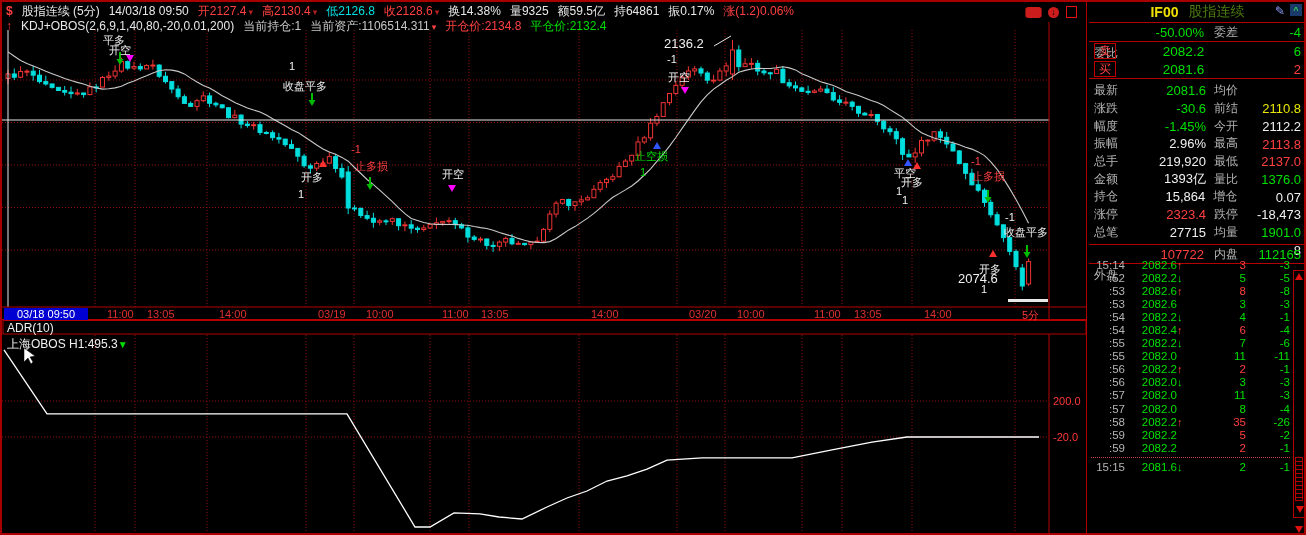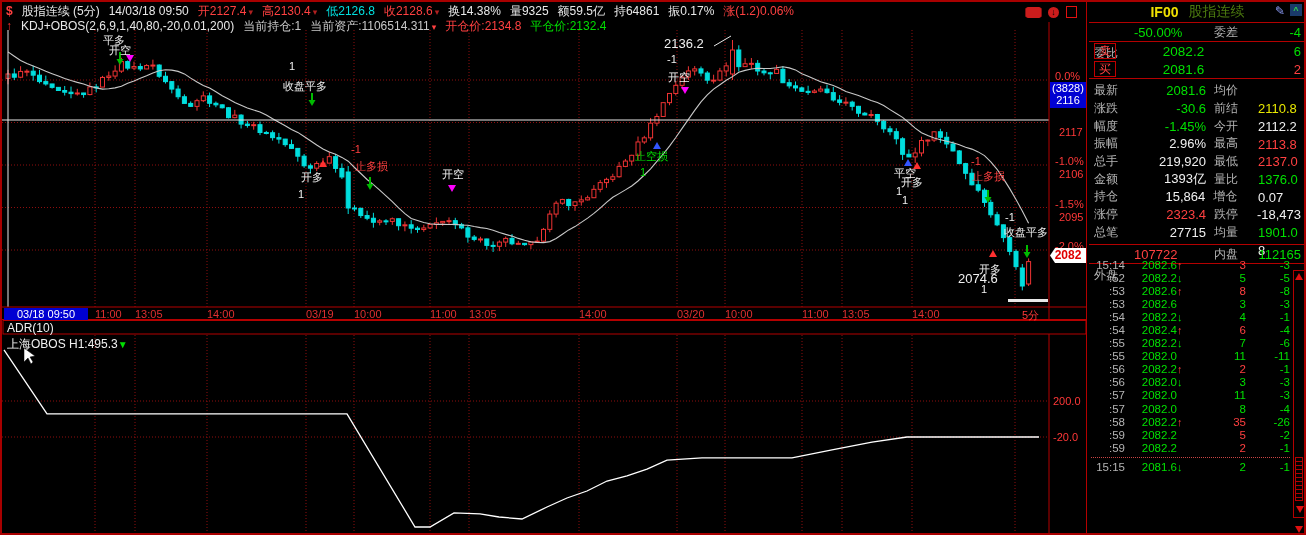--- a/index.html
+++ b/index.html
@@ -5,45 +5,45 @@
   html,body{margin:0;padding:0;background:#222;}
   #root{position:relative;width:1306px;height:535px;background:#000;overflow:hidden;
         font-family:"Liberation Sans","DejaVu Sans",sans-serif;border:2px solid #a80000;box-sizing:border-box;}
   .abs{position:absolute;}
   .bar{position:absolute;left:4px;white-space:nowrap;font-size:12px;line-height:14px;}
   .bar span{margin-right:9px;}
   #row1{top:2px;}
   #row2{top:17px;}
   .lbl{position:absolute;white-space:nowrap;}
   .axis-red{color:#ff3838;font-size:11px;}
-  .tick{color:#e03030;font-size:11px;}
+  .tick{color:#e03030;font-size:11px;margin-left:12px;}
   .bluebox{background:#0000d2;color:#fff;font-size:11px;text-align:center;line-height:12px;}
   .pill{background:#fff;color:#e00000;font-weight:bold;font-size:12px;text-align:center;line-height:15px;
         clip-path:polygon(0 50%,14% 0,100% 0,100% 100%,14% 100%);}
   .ann{position:absolute;font-size:11px;line-height:11px;white-space:nowrap;}
   
   #panel{position:absolute;left:1087px;top:0;width:217px;height:535px;font-size:12px;}
   #phead{position:absolute;top:0;left:0;right:0;height:20px;display:flex;align-items:center;justify-content:center;gap:10px;border-bottom:1px solid #b40000;}
   #phead .sym{color:#f0e000;font-size:14px;font-weight:bold;}
   #phead .nm{color:#4d7c0f;font-size:14px;}
   #phead .hicons{position:absolute;right:4px;top:2px;display:flex;gap:5px;}
   .qrow{display:flex;align-items:center;height:18px;padding:0 5px;}
   .qrow .l{color:#b4b4b4;width:40px;margin-top:43px;}
-  .qrow .v1{width:70px;text-align:left;font-size:13px;}
+  .qrow .v1{width:70px;text-align:right;font-size:13px;}
   .qrow .l2{color:#b4b4b4;width:44px;margin-left:10px;}
   .qrow .v2{flex:1;text-align:right;font-size:13px;}
   .book{display:flex;align-items:center;height:18px;padding:0 5px;}
   .book .bx{width:20px;height:14px;border:1px solid #c00000;color:#ff4040;text-align:center;line-height:14px;font-size:12px;}
   .book .bp{flex:1;text-align:center;font-size:13.5px;}
   .book .bq{width:50px;text-align:right;font-size:13px;}
   .grow{display:flex;align-items:center;height:17.7px;padding:0 5px;}
   .grow .l{color:#b4b4b4;width:40px;}
   .grow .v1{width:72px;text-align:right;font-size:13px;}
   .grow .l2{color:#b4b4b4;width:44px;margin-left:8px;}
-  .grow .v2{flex:1;font-size:13px;margin-top:36px;}
+  .grow .v2{flex:1;text-align:right;font-size:13px;margin-top:36px;}
   #tape{position:absolute;top:256px;left:2px;right:16px;}
   .trow{display:flex;align-items:center;height:13.1px;font-size:11.5px;}
   .trow .tt{width:34px;text-align:right;color:#b4b4b4;}
   .trow .tp{width:52px;text-align:right;color:#00e000;}
   .trow .ta{width:12px;text-align:left;font-size:11px;}
   .trow .tv{flex:1;text-align:right;}
   .trow .td{width:44px;text-align:right;color:#00e000;}
   .tsep{border-top:1px dotted #cc4444;margin:3px 0 2px 0;}
   #tscroll{position:absolute;right:1px;top:268px;width:12px;height:248px;border:1px solid #b40000;box-sizing:border-box;}
   .tri-up-r{width:0;height:0;border-left:4px solid transparent;border-right:4px solid transparent;border-bottom:7px solid #e01010;margin:2px auto;}
@@ -494,35 +494,20 @@
       <div class="ann" style="left: 894px; top: 184px; color: rgb(240, 240, 240);">1</div>
       <div class="ann" style="left: 900px; top: 193px; color: rgb(240, 240, 240);">1</div>
       <div class="ann" style="left: 969px; top: 154px; color: rgb(255, 64, 64);">-1</div>
       <div class="ann" style="left: 970px; top: 169px; color: rgb(255, 64, 64);">止多损</div>
       <div class="ann" style="left: 1003px; top: 210px; color: rgb(240, 240, 240);">-1</div>
       <div class="ann" style="left: 1002px; top: 225px; color: rgb(240, 240, 240);">收盘平多</div>
       <div class="ann" style="left: 977px; top: 262px; color: rgb(240, 240, 240);">开多</div>
       <div class="ann" style="left: 956px; top: 271px; color: rgb(240, 240, 240); font-size: 13px;">2074.6</div>
       <div class="ann" style="left: 979px; top: 282px; color: rgb(240, 240, 240);">1</div>
     </div>
-  <div id="yaxis" class="abs" style="left:1047px;top:20px;width:38px;height:298px;">
-      <div class="lbl axis-red" style="left: 6px; top: 48px;">0.0%</div>
-      <div class="lbl axis-red" style="left: 10px; top: 61px;">2127</div>
-      <div class="lbl axis-red" style="left: 10px; top: 103.5px;">2117</div>
-      <div class="lbl axis-red" style="left: 6px; top: 133px;">-1.0%</div>
-      <div class="lbl axis-red" style="left: 10px; top: 146px;">2106</div>
-      <div class="lbl axis-red" style="left: 6px; top: 175.5px;">-1.5%</div>
-      <div class="lbl axis-red" style="left: 10px; top: 188.5px;">2095</div>
-      <div class="lbl axis-red" style="left: 6px; top: 218px;">-2.0%</div>
-      <div class="lbl pill" style="left: 1px; top: 226px; width: 36px; height: 15px;">2082</div>
-      <div class="lbl bluebox" style="left: 1px; top: 60px; width: 36px; height: 26px;">
-        <div>(3828)</div>
-        <div>2116</div>
-      </div>
-    </div>
   <div id="taxis" class="abs" style="left:0;top:305px;width:1085px;height:13px;">
       <div class="lbl tick" style="left: 93px; top: 1px;">11:00</div>
       <div class="lbl tick" style="left: 133px; top: 1px;">13:05</div>
       <div class="lbl tick" style="left: 205px; top: 1px;">14:00</div>
       <div class="lbl tick" style="left: 304px; top: 1px;">03/19</div>
       <div class="lbl tick" style="left: 352px; top: 1px;">10:00</div>
       <div class="lbl tick" style="left: 428px; top: 1px;">11:00</div>
       <div class="lbl tick" style="left: 467px; top: 1px;">13:05</div>
       <div class="lbl tick" style="left: 577px; top: 1px;">14:00</div>
       <div class="lbl tick" style="left: 675px; top: 1px;">03/20</div>

